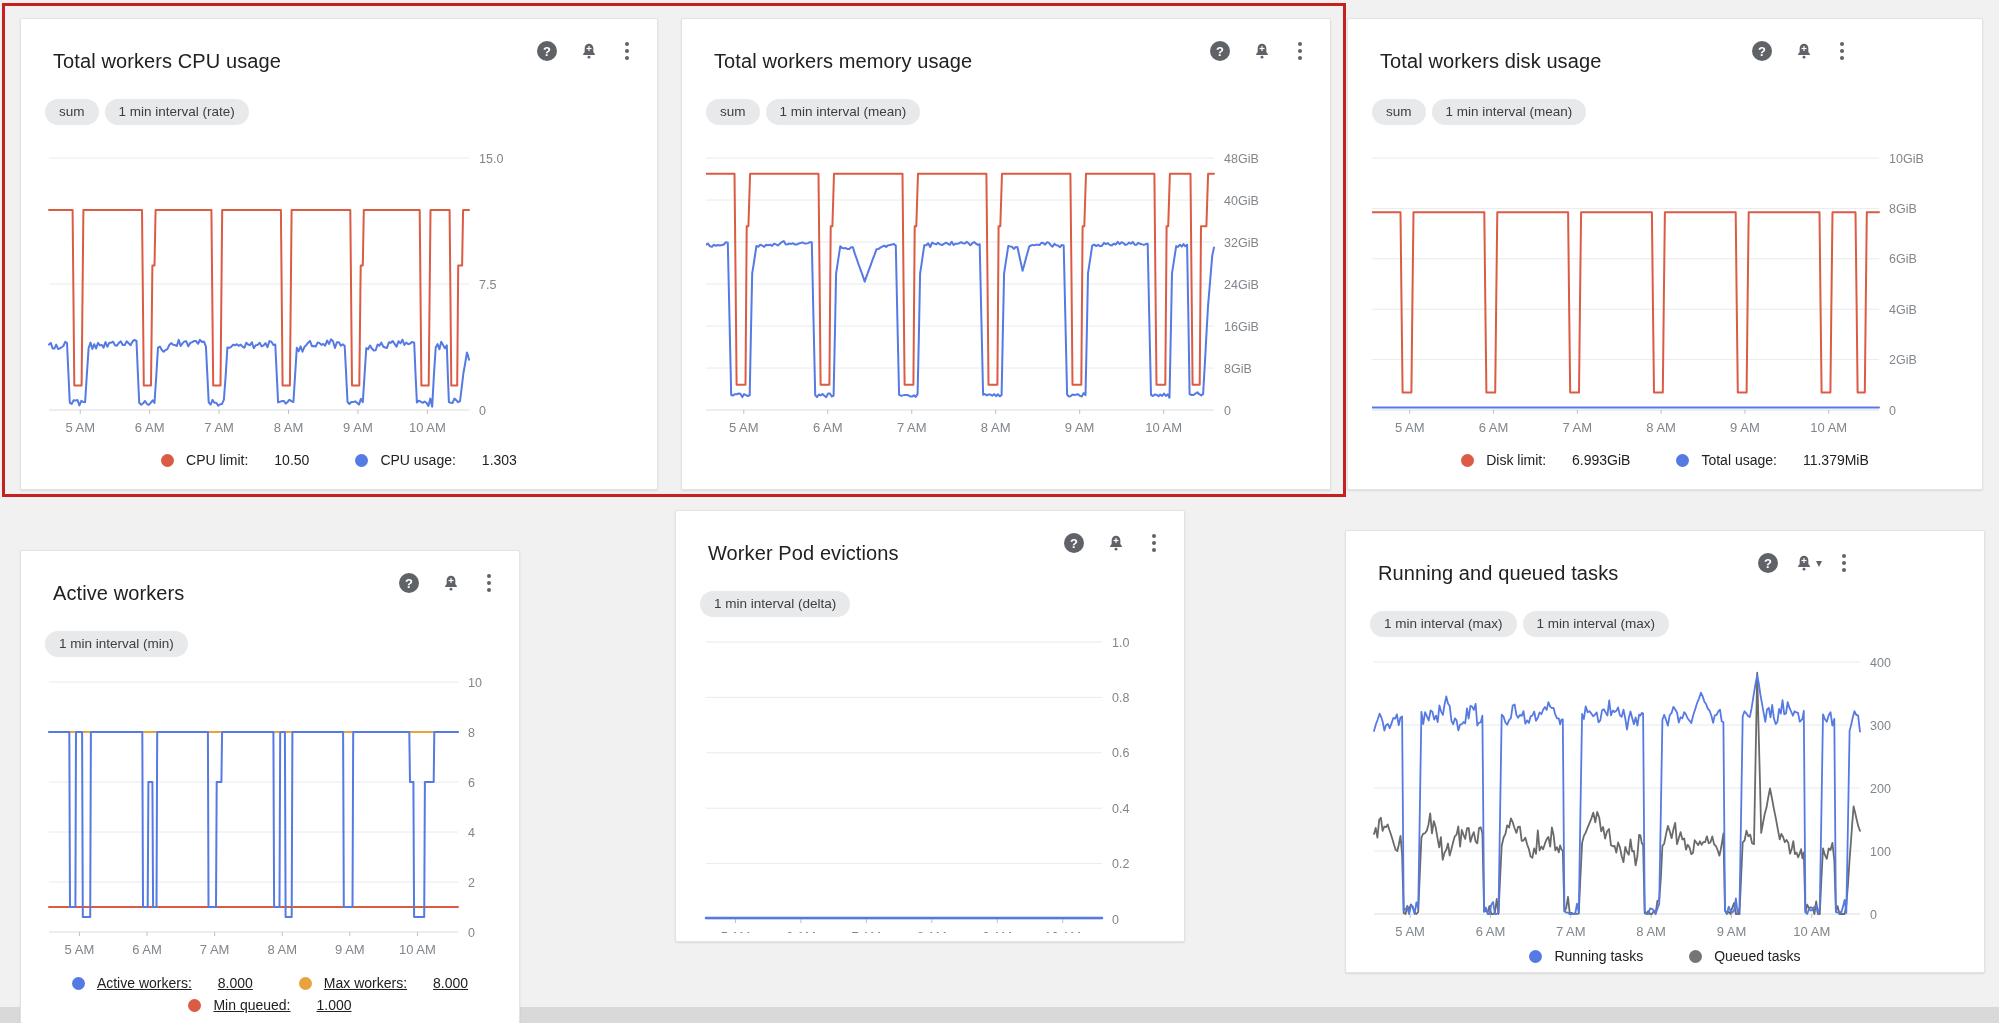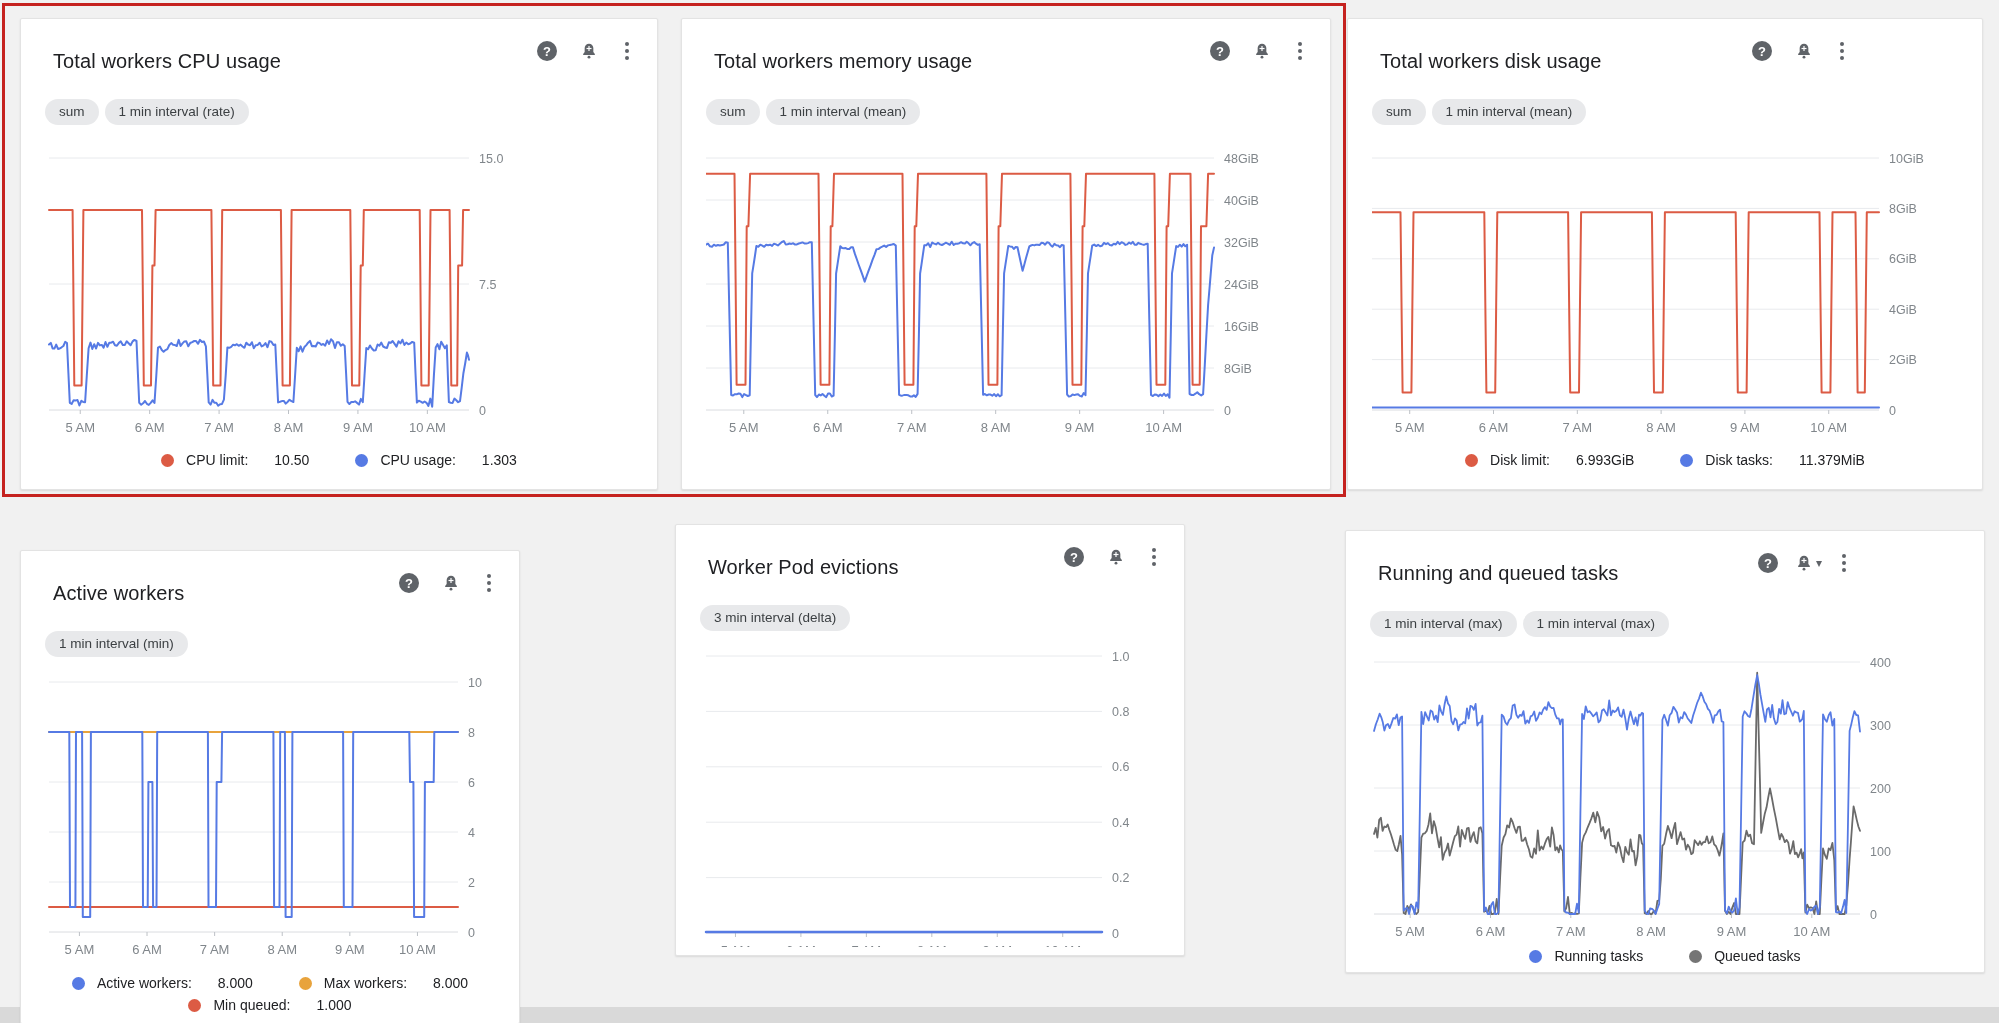--- a/index.html
+++ b/index.html
@@ -23,21 +23,21 @@
   .chip{background:#e8e9eb;color:#3c4043;font-size:13.5px;line-height:26px;border-radius:14px;
         padding:0 14px;white-space:nowrap;cursor:default;}
   svg.chart{display:block;margin-top:10px;}
   svg.chart text{font-family:"Liberation Sans",sans-serif;}
   .legend{display:flex;justify-content:center;align-items:center;flex-wrap:wrap;
           column-gap:46px;row-gap:6px;font-size:14px;color:#202124;}
   .legend.m12{margin-top:12px;} .legend.m8{margin-top:8px;}
   .legend .li{display:flex;align-items:center;cursor:pointer;}
   .legend .dot{width:13px;height:13px;border-radius:50%;display:inline-block;margin-right:12px;flex:none;}
   .legend .val{margin-left:26px;}
-  .legend.wrap4{max-width:430px;margin-left:auto;margin-right:auto;}
+  .legend.wrap4{max-width:430px;margin-left:auto;margin-right:auto;text-decoration:underline;}
   .highlight{position:absolute;left:2px;top:3px;width:1344px;height:494px;border:3px solid #c5221f;
              box-sizing:border-box;pointer-events:none;}
 </style>
 </head>
 <body>
 
 <div class="highlight"></div>
 <div class="bottom-strip"></div>
 
 <section class="card" style="left:20px;top:18px;width:638px;height:472px">
@@ -203,21 +203,21 @@
       <path d="M0.0 272.5L2.0 272.5L4.0 272.5L6.0 272.5L8.0 272.5L10.0 272.5L12.0 272.5L14.0 272.5L16.0 272.5L18.0 272.5L20.0 272.5L22.0 272.5L24.0 272.5L25.9 272.5L27.9 272.5L29.9 272.5L31.9 272.5L33.9 272.5L35.9 272.5L37.9 272.5L39.9 272.5L41.9 272.5L43.9 272.5L45.9 272.5L47.9 272.5L49.9 272.5L51.9 272.5L53.9 272.5L55.9 272.5L57.9 272.5L59.9 272.5L61.9 272.5L63.9 272.5L65.9 272.5L67.9 272.5L69.9 272.5L71.9 272.5L73.9 272.5L75.9 272.5L77.8 272.5L79.8 272.5L81.8 272.5L83.8 272.5L85.8 272.5L87.8 272.5L89.8 272.5L91.8 272.5L93.8 272.5L95.8 272.5L97.8 272.5L99.8 272.5L101.8 272.5L103.8 272.5L105.8 272.5L107.8 272.5L109.8 272.5L111.8 272.5L113.8 272.5L115.8 272.5L117.8 272.5L119.8 272.5L121.8 272.5L123.8 272.5L125.8 272.5L127.7 272.5L129.7 272.5L131.7 272.5L133.7 272.5L135.7 272.5L137.7 272.5L139.7 272.5L141.7 272.5L143.7 272.5L145.7 272.5L147.7 272.5L149.7 272.5L151.7 272.5L153.7 272.5L155.7 272.5L157.7 272.5L159.7 272.5L161.7 272.5L163.7 272.5L165.7 272.5L167.7 272.5L169.7 272.5L171.7 272.5L173.7 272.5L175.7 272.5L177.6 272.5L179.6 272.5L181.6 272.5L183.6 272.5L185.6 272.5L187.6 272.5L189.6 272.5L191.6 272.5L193.6 272.5L195.6 272.5L197.6 272.5L199.6 272.5L201.6 272.5L203.6 272.5L205.6 272.5L207.6 272.5L209.6 272.5L211.6 272.5L213.6 272.5L215.6 272.5L217.6 272.5L219.6 272.5L221.6 272.5L223.6 272.5L225.6 272.5L227.6 272.5L229.5 272.5L231.5 272.5L233.5 272.5L235.5 272.5L237.5 272.5L239.5 272.5L241.5 272.5L243.5 272.5L245.5 272.5L247.5 272.5L249.5 272.5L251.5 272.5L253.5 272.5L255.5 272.5L257.5 272.5L259.5 272.5L261.5 272.5L263.5 272.5L265.5 272.5L267.5 272.5L269.5 272.5L271.5 272.5L273.5 272.5L275.5 272.5L277.5 272.5L279.4 272.5L281.4 272.5L283.4 272.5L285.4 272.5L287.4 272.5L289.4 272.5L291.4 272.5L293.4 272.5L295.4 272.5L297.4 272.5L299.4 272.5L301.4 272.5L303.4 272.5L305.4 272.5L307.4 272.5L309.4 272.5L311.4 272.5L313.4 272.5L315.4 272.5L317.4 272.5L319.4 272.5L321.4 272.5L323.4 272.5L325.4 272.5L327.4 272.5L329.4 272.5L331.3 272.5L333.3 272.5L335.3 272.5L337.3 272.5L339.3 272.5L341.3 272.5L343.3 272.5L345.3 272.5L347.3 272.5L349.3 272.5L351.3 272.5L353.3 272.5L355.3 272.5L357.3 272.5L359.3 272.5L361.3 272.5L363.3 272.5L365.3 272.5L367.3 272.5L369.3 272.5L371.3 272.5L373.3 272.5L375.3 272.5L377.3 272.5L379.3 272.5L381.2 272.5L383.2 272.5L385.2 272.5L387.2 272.5L389.2 272.5L391.2 272.5L393.2 272.5L395.2 272.5L397.2 272.5L399.2 272.5L401.2 272.5L403.2 272.5L405.2 272.5L407.2 272.5L409.2 272.5L411.2 272.5L413.2 272.5L415.2 272.5L417.2 272.5L419.2 272.5L421.2 272.5L423.2 272.5L425.2 272.5L427.2 272.5L429.2 272.5L431.1 272.5L433.1 272.5L435.1 272.5L437.1 272.5L439.1 272.5L441.1 272.5L443.1 272.5L445.1 272.5L447.1 272.5L449.1 272.5L451.1 272.5L453.1 272.5L455.1 272.5L457.1 272.5L459.1 272.5L461.1 272.5L463.1 272.5L465.1 272.5L467.1 272.5L469.1 272.5L471.1 272.5L473.1 272.5L475.1 272.5L477.1 272.5L479.1 272.5L481.1 272.5L483.0 272.5L485.0 272.5L487.0 272.5L489.0 272.5L491.0 272.5L493.0 272.5L495.0 272.5L497.0 272.5L499.0 272.5L501.0 272.5L503.0 272.5L505.0 272.5L507.0 272.5" fill="none" stroke="#567ae4" stroke-width="2" stroke-linejoin="round" stroke-linecap="round"></path>
     </svg>
   <div class="legend m12">
     <span class="li">
         <i class="dot" style="background: rgb(220, 91, 68);"></i>
         <span>Disk limit:</span>
         <span class="val">6.993GiB</span>
       </span>
     <span class="li">
         <i class="dot" style="background: rgb(86, 122, 228);"></i>
-        <span>Disk tasks:</span>
+        <span>Total usage:</span>
         <span class="val">11.379MiB</span>
       </span>
   </div>
 </section>
 
 <section class="card" style="left:20px;top:550px;width:500px;height:474px">
   <div class="card-head">
     <h2 class="title">Active workers</h2>
     <div class="actions">
       <span class="help">?</span>
@@ -278,40 +278,40 @@
         <span class="val">8.000</span>
       </span>
     <span class="li">
         <i class="dot" style="background: rgb(220, 91, 68);"></i>
         <span>Min queued:</span>
         <span class="val">1.000</span>
       </span>
   </div>
 </section>
 
-<section class="card" style="left:675px;top:524px;width:510px;height:432px">
+<section class="card" style="left:675px;top:510px;width:510px;height:432px">
   <div class="card-head">
     <h2 class="title">Worker Pod evictions</h2>
     <div class="actions">
       <span class="help">?</span>
       <svg class="bell-svg" width="20" height="20" viewBox="0 0 24 24">
           <path fill="#5f6368" d="M12 3.2c-2.9 0-5.2 2.3-5.2 5.2v4.9L5 15.5v1.2h14v-1.2l-1.8-2.2V8.4c0-2.9-2.3-5.2-5.2-5.2z"></path>
           <circle fill="#5f6368" cx="12" cy="19.4" r="1.7"></circle>
           <rect fill="#fff" x="11.3" y="6" width="1.4" height="6"></rect>
           <rect fill="#fff" x="9" y="8.3" width="6" height="1.4"></rect>
         </svg>
       <span class="dots">
           <i></i>
           <i></i>
           <i></i>
         </span>
     </div>
   </div>
   <div class="chips">
-    <span class="chip">3 min interval (delta)</span>
+    <span class="chip">1 min interval (delta)</span>
   </div>
   <svg class="chart" width="462" height="326">
       <line x1="6" y1="292" x2="402" y2="292" stroke="#dadce0" stroke-width="1"></line>
       <text x="412" y="296.5" fill="#80868b" font-size="12.5">0</text>
       <line x1="6" y1="236.60000000000002" x2="402" y2="236.60000000000002" stroke="#e8eaed" stroke-width="1"></line>
       <text x="412" y="241.10000000000002" fill="#80868b" font-size="12.5">0.2</text>
       <line x1="6" y1="181.2" x2="402" y2="181.2" stroke="#e8eaed" stroke-width="1"></line>
       <text x="412" y="185.7" fill="#80868b" font-size="12.5">0.4</text>
       <line x1="6" y1="125.80000000000001" x2="402" y2="125.80000000000001" stroke="#e8eaed" stroke-width="1"></line>
       <text x="412" y="130.3" fill="#80868b" font-size="12.5">0.6</text>

